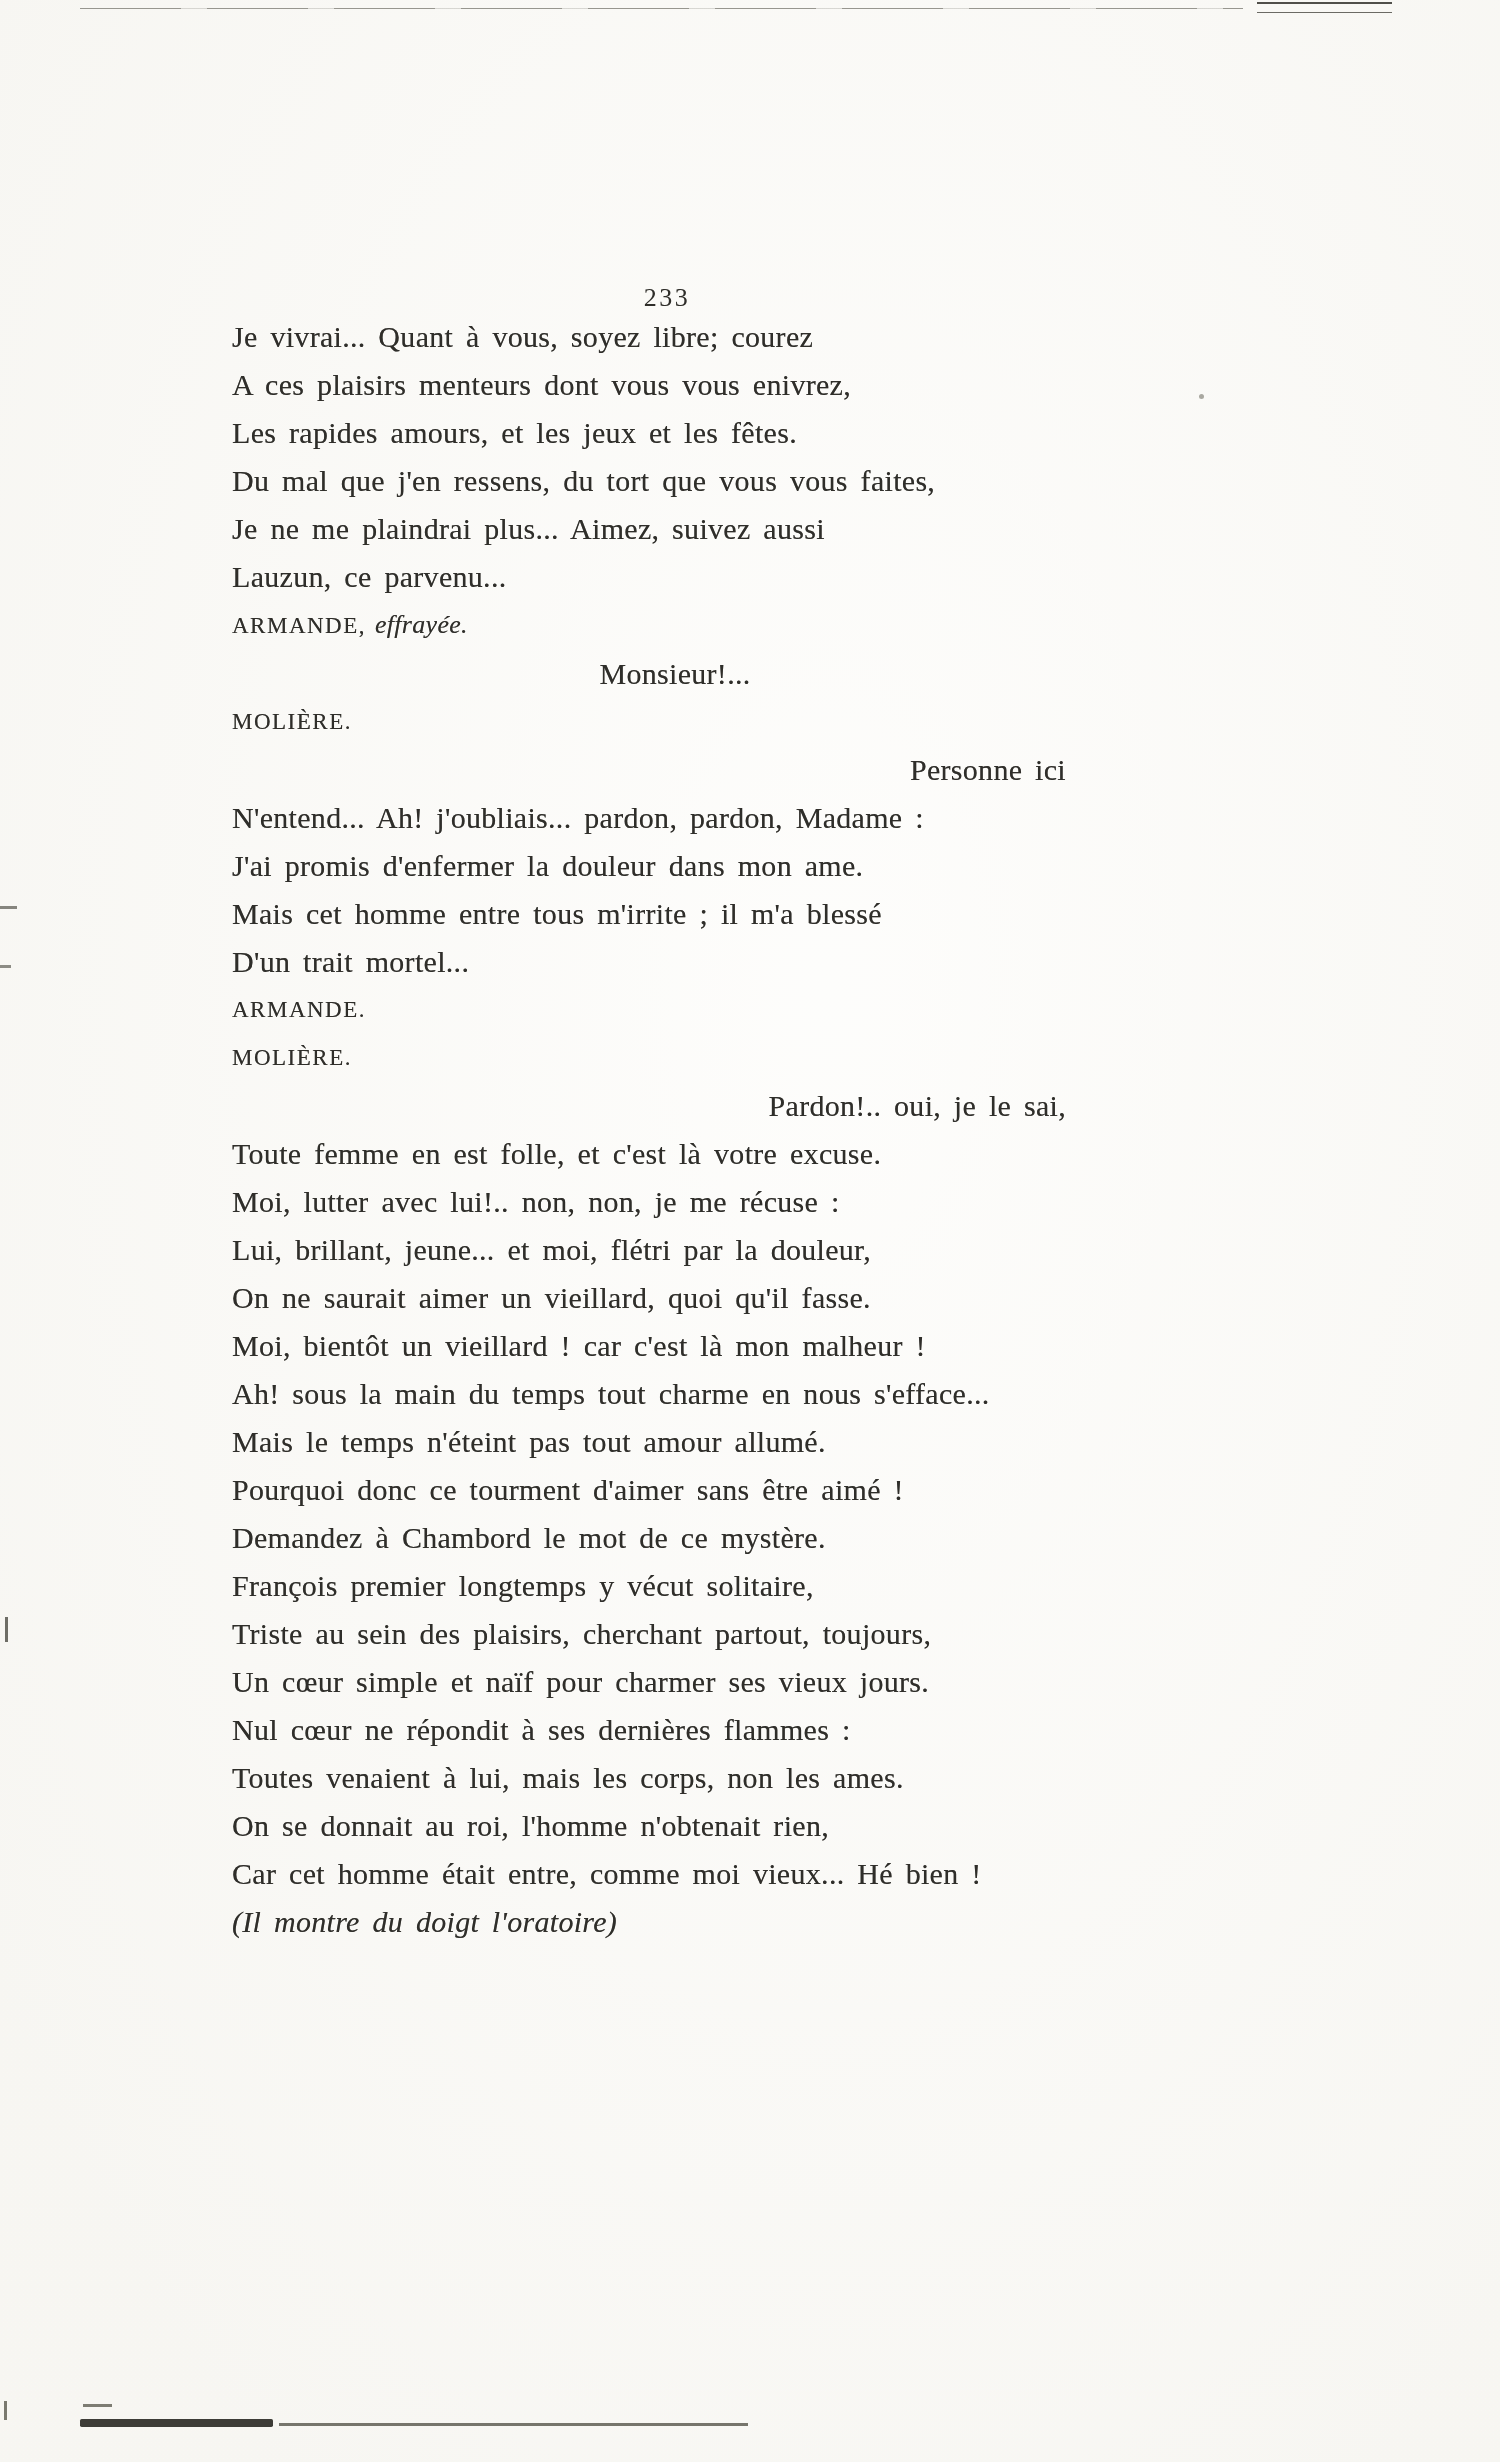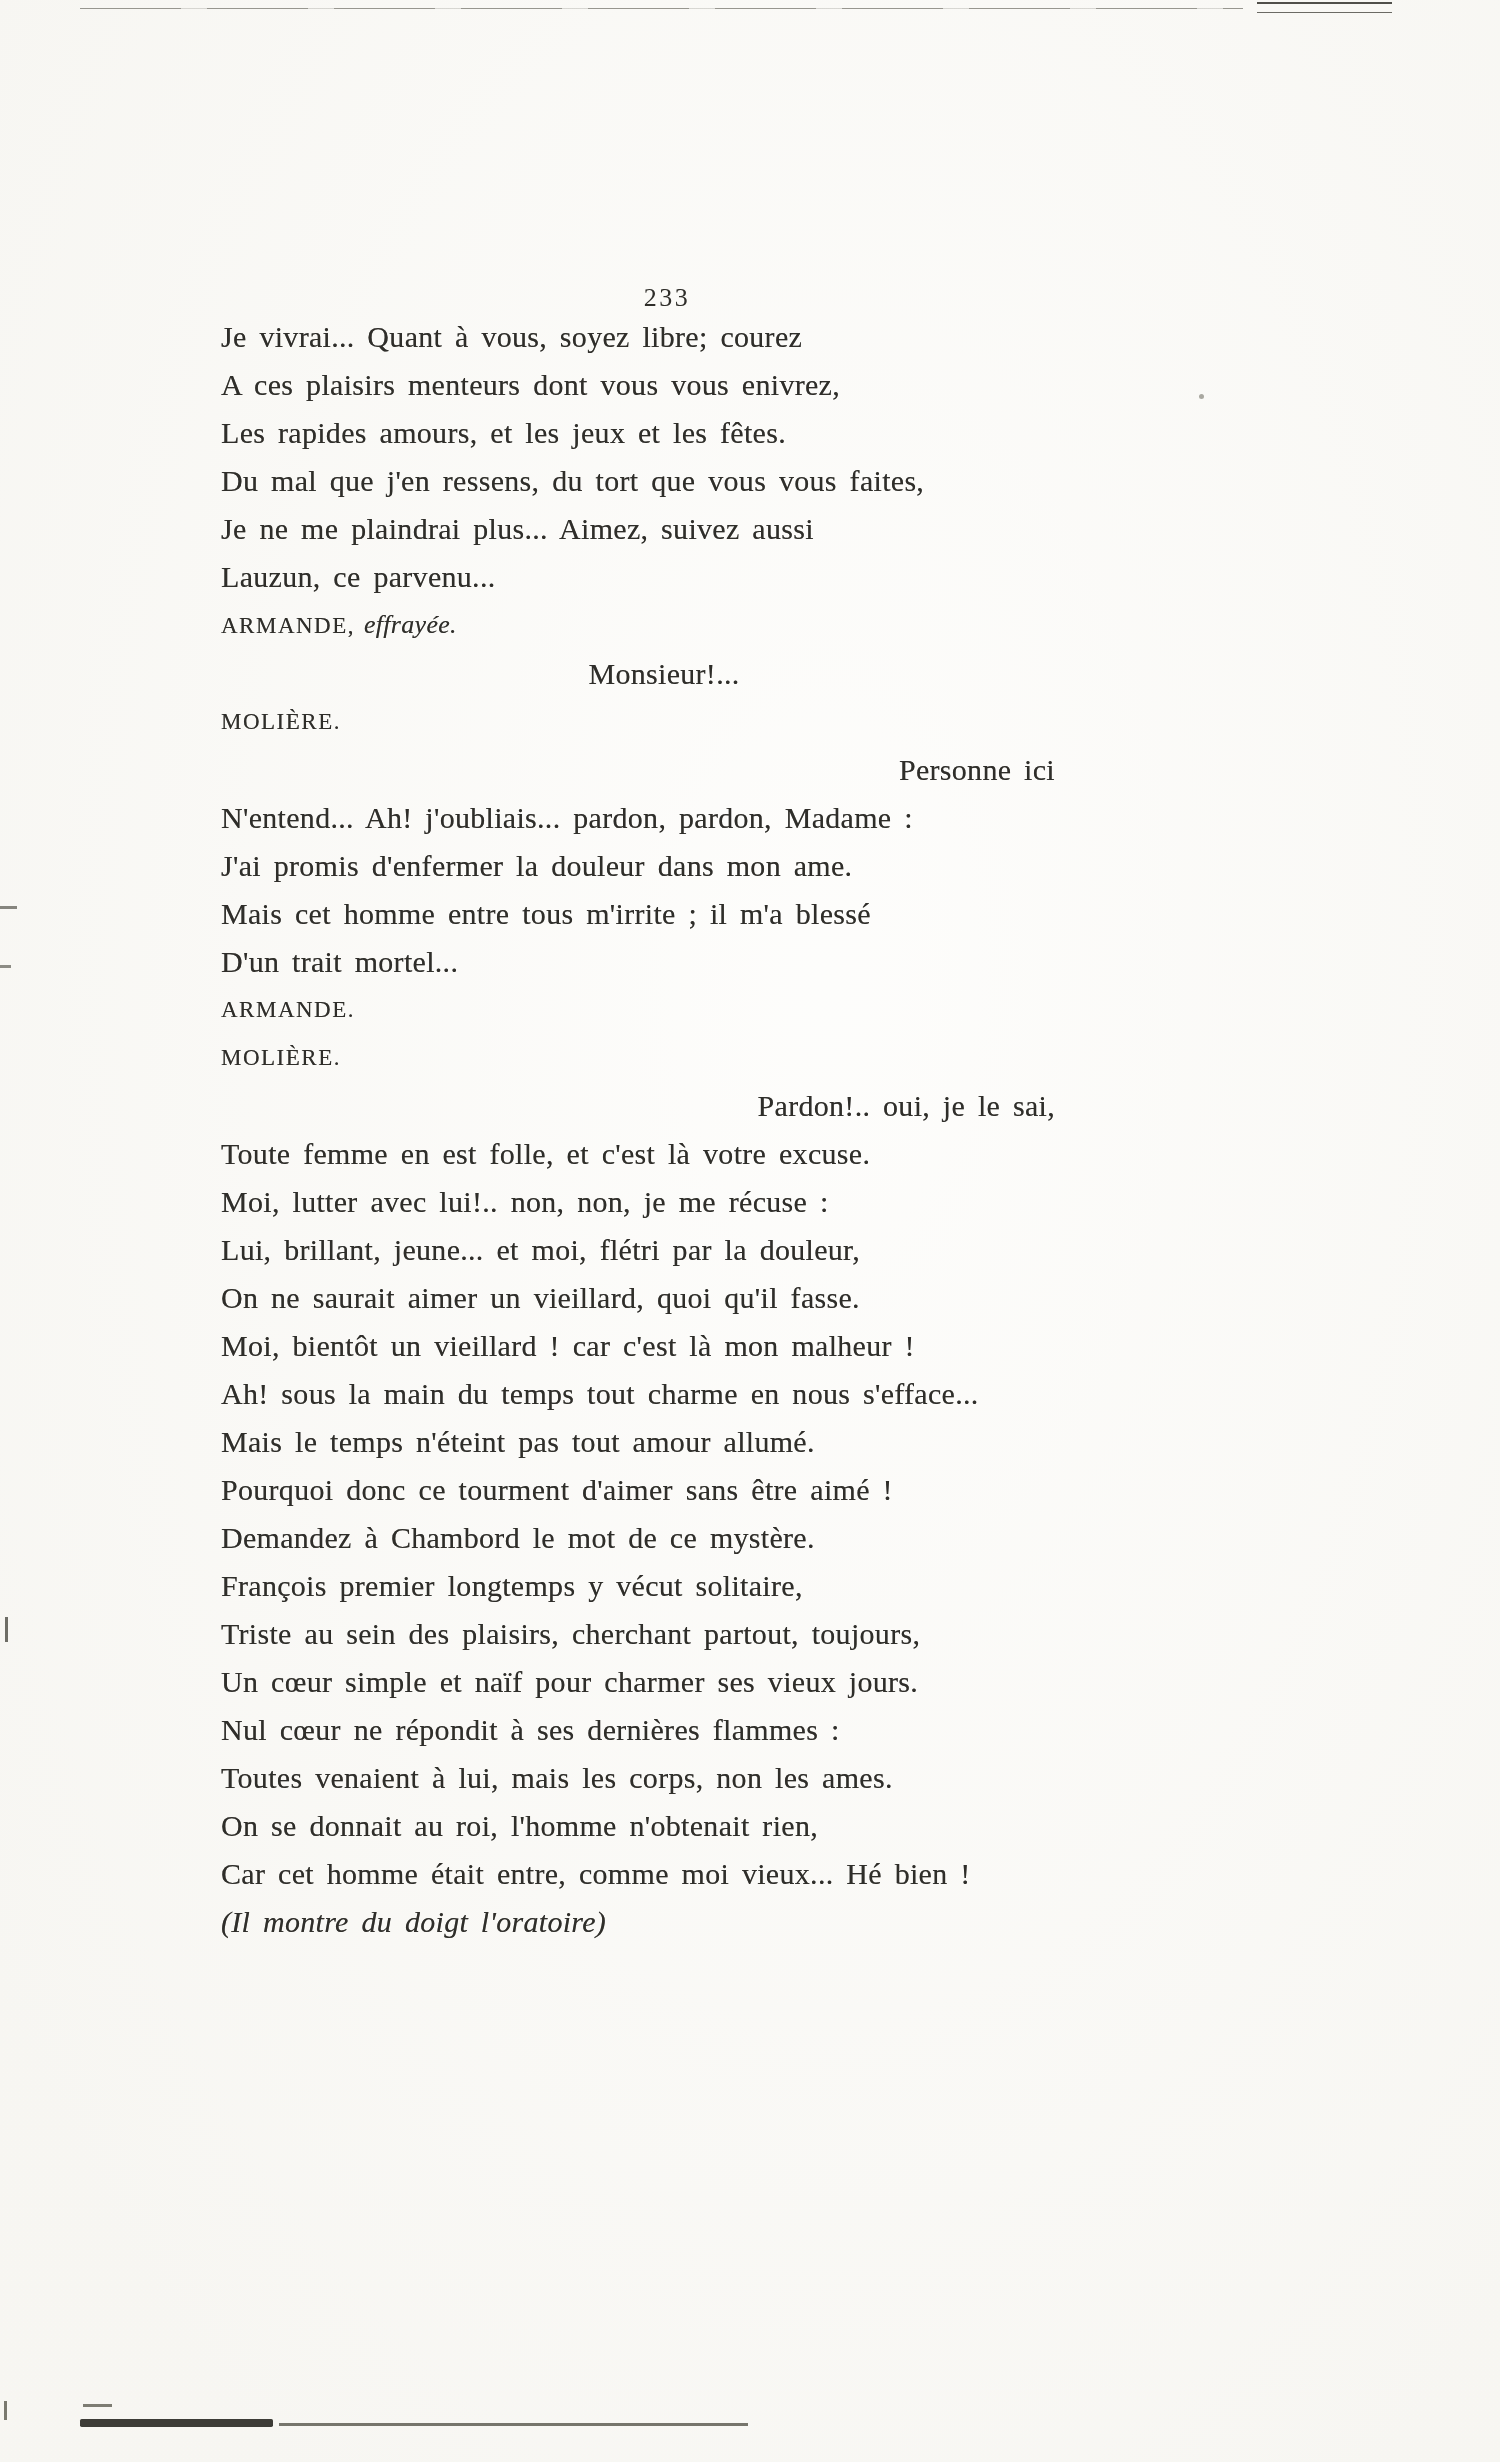--- a/index.html
+++ b/index.html
@@ -50,21 +50,21 @@
     left: 224px;
     top: 267px;
     width: 886px;
     text-align: center;
     font-size: 26px;
     letter-spacing: 2.5px;
     margin-top: 16px;
   }
   .text-block {
     position: absolute;
-    left: 221px;
+    left: 232px;
     top: 313px;
     width: 886px;
     font-size: 30px;
   }
   .line {
     line-height: 48px;
     letter-spacing: 0.3px;
     word-spacing: 5px;
     text-shadow: 0 0 0.4px rgba(47,46,42,0.55);
     white-space: nowrap;

